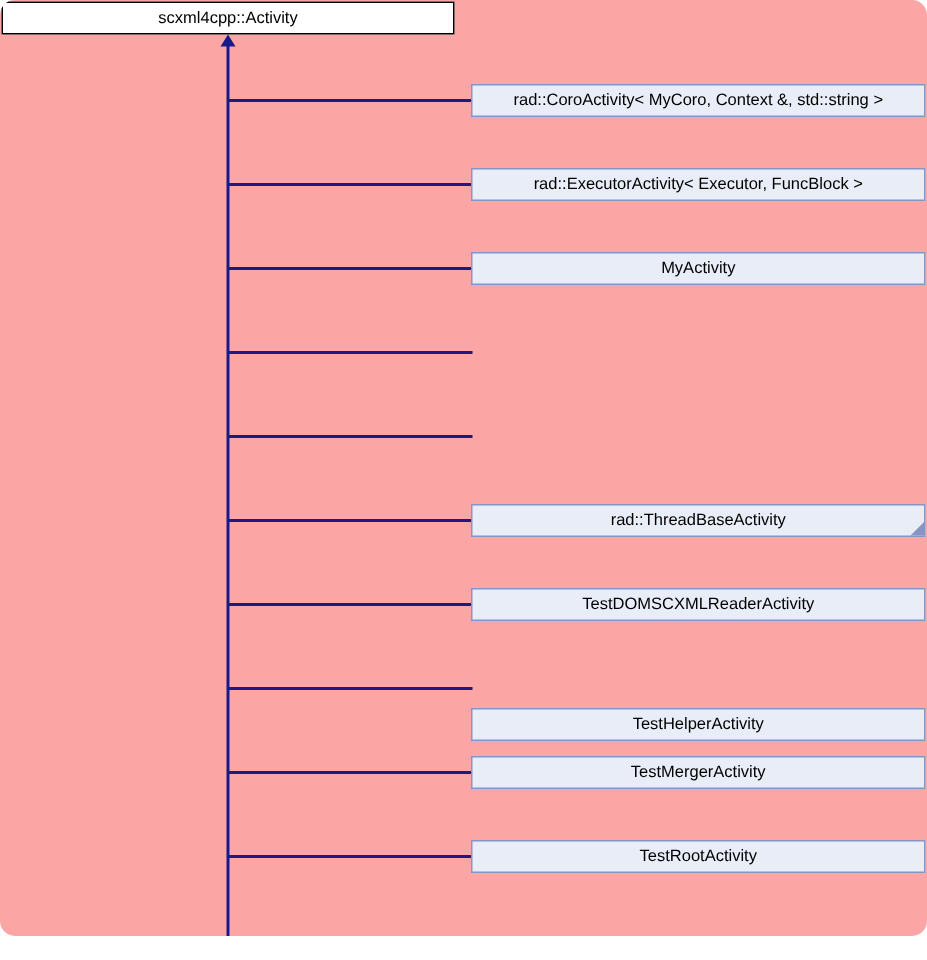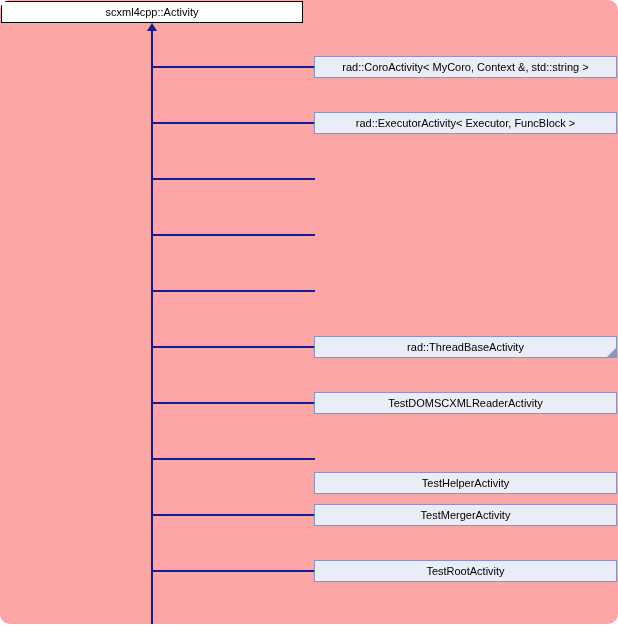--- a/index.html
+++ b/index.html
@@ -95,20 +95,23 @@
   <div class="edge-branch" style="top:514px"></div>
   <div class="edge-branch" style="top:570px"></div>
   <div class="edge-branch" style="top:626px"></div>
 
   <div class="node child" style="top:112px">
     <span>rad::ExecutorActivity&lt; Executor, FuncBlock &gt;</span>
   </div>
   <div class="node child" style="top:56px">
     <span>rad::CoroActivity&lt; MyCoro, Context &amp;, std::string &gt;</span>
   </div>
+  <div class="node child" style="top:168px">
+    <span>MyActivity</span>
+  </div>
   <div class="node child" style="top:392px">
     <span>TestDOMSCXMLReaderActivity</span>
   </div>
   <div class="node child" style="top:336px">
     <span>rad::ThreadBaseActivity</span>
     <span class="trunc-corner"></span>
   </div>
   <div class="node child" style="top:472px">
     <span>TestHelperActivity</span>
   </div>

